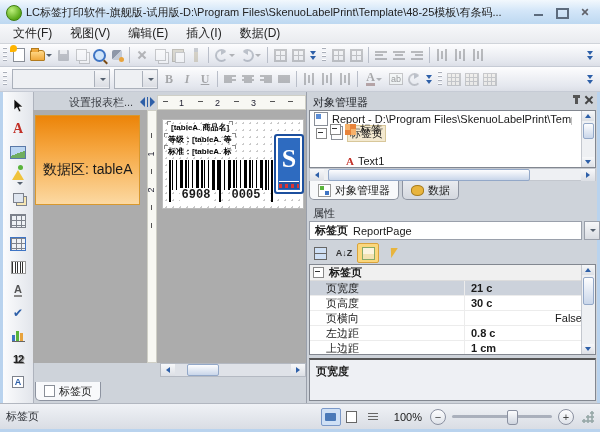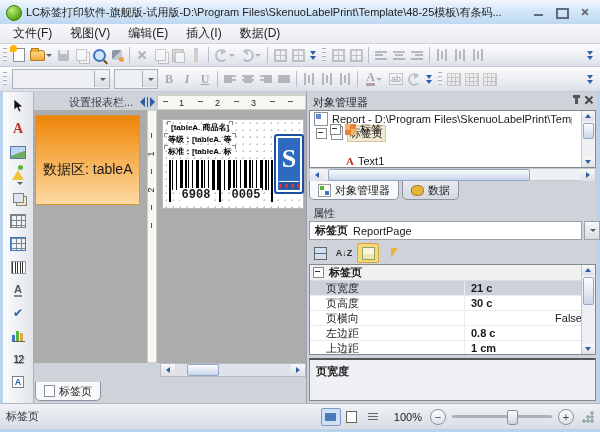--- a/index.html
+++ b/index.html
@@ -80,21 +80,21 @@
   .ico-tri{width:0;height:0;border-left:6px solid transparent;border-right:6px solid transparent;border-bottom:10px solid #f0c33c;position:relative;}
   .ico-tri:after{content:"";position:absolute;left:0;top:-5px;width:5px;height:5px;border-radius:50%;background:#59b33a;}
   .ico-rects{width:9px;height:8px;border:1px solid #7d828c;background:#dfe6f0;box-shadow:3px 3px 0 -1px #f6e6b2,3px 3px 0 0 #7d828c;}
   .ico-barcode{width:13px;height:11px;background:repeating-linear-gradient(90deg,#333 0 1px,#fff 1px 3px,#333 3px 4px,#fff 4px 5px);border:1px solid #999;}
   .ico-chart{width:13px;height:11px;display:flex;align-items:flex-end;gap:1px;border-bottom:1px solid #666;}
   .ico-chart i{display:block;width:3px;}
   .ico-chart i:nth-child(1){height:6px;background:#3e74c4;}
   .ico-chart i:nth-child(2){height:10px;background:#59b33a;}
   .ico-chart i:nth-child(3){height:8px;background:#e8a33d;}
   .ico-check{color:#2d5fa8;font-weight:bold;font-size:12px;}
-  .num12{font-weight:normal;font-size:11px;color:#222;letter-spacing:-1px;text-shadow:1px 1px 0 #999;}
+  .num12{font-weight:bold;font-size:11px;color:#222;letter-spacing:-1px;text-shadow:1px 1px 0 #999;}
   .a-underline{font-weight:bold;font-size:11px;color:#555;border-bottom:2px solid #888;line-height:11px;}
   .a-box{font-weight:bold;font-size:9px;color:#2d5fa8;border:1px solid #7d828c;padding:0 2px;background:#fff;line-height:10px;}
   
   #panel-header{left:30px;top:0;width:110px;height:18px;color:#3c3f45;padding:3px 0 0 8px;box-sizing:border-box;white-space:nowrap;margin-left:28px;}
   #split-btns{left:137px;top:4px;width:18px;height:11px;display:flex;align-items:center;}
   #split-btns .tl{width:0;height:0;border-top:5px solid transparent;border-bottom:5px solid transparent;border-right:5px solid #2d5fa8;}
   #split-btns .bar{width:1px;height:10px;background:#2d5fa8;margin:0 2px;}
   #split-btns .tr{width:0;height:0;border-top:5px solid transparent;border-bottom:5px solid transparent;border-left:5px solid #2d5fa8;}
   
   #hruler{left:154px;top:3px;width:149px;height:15px;background:#f8f8f3;border:1px solid #cfcfc6;box-sizing:border-box;}

